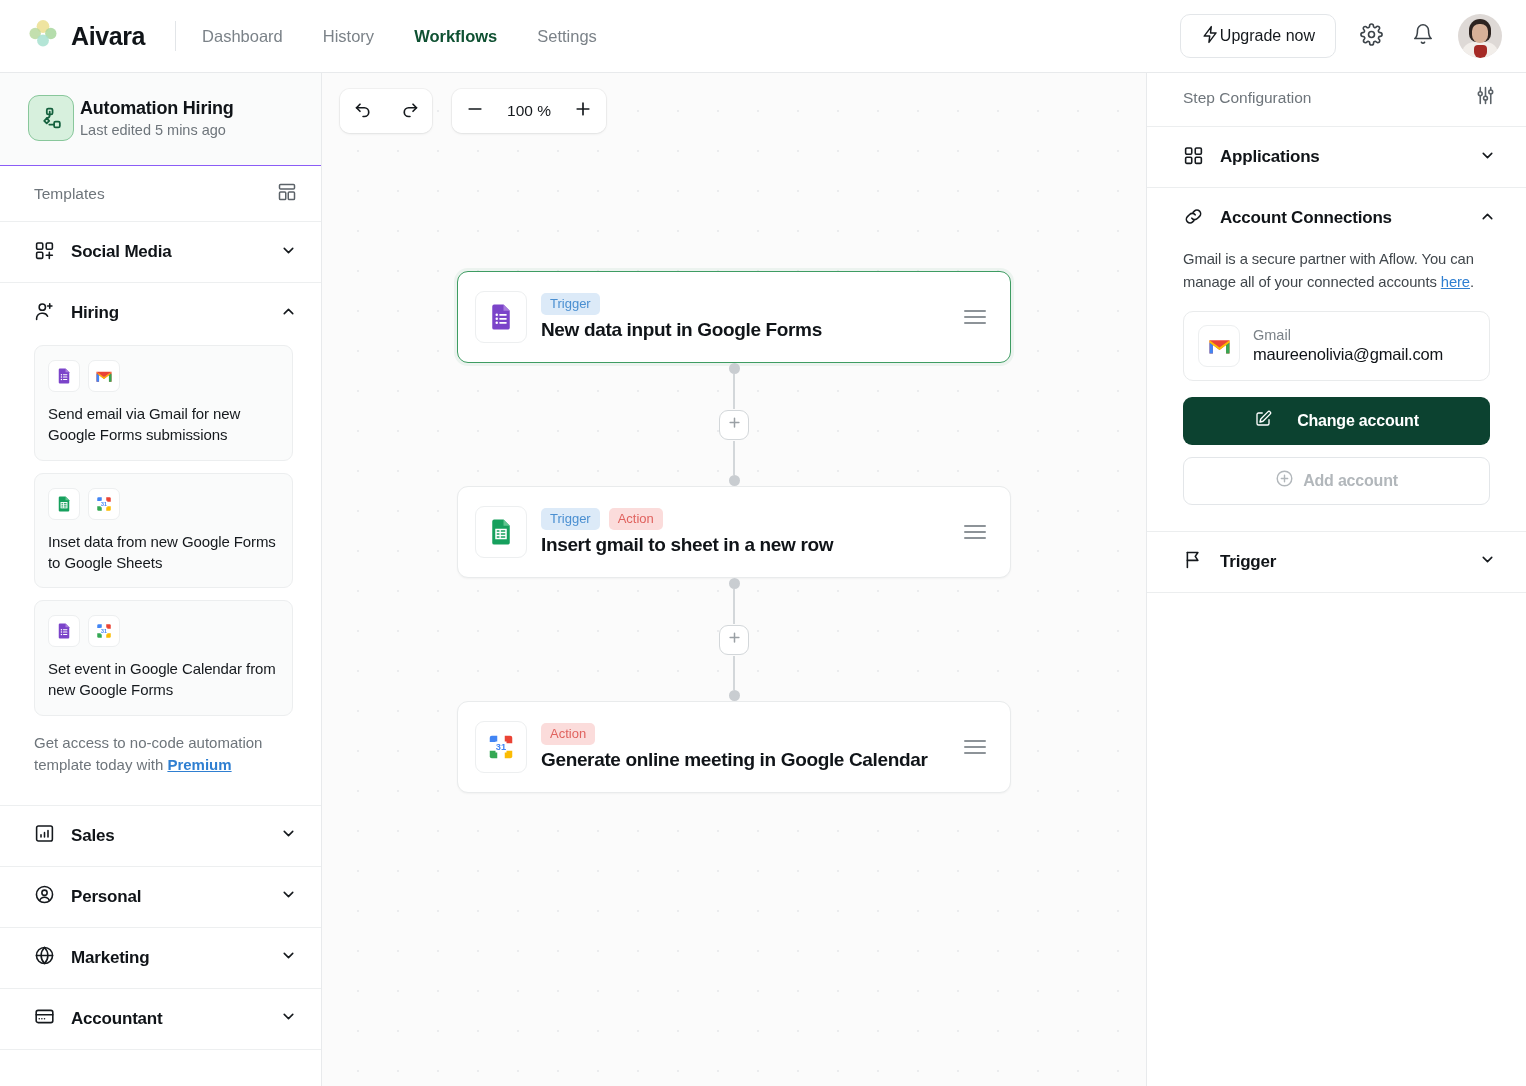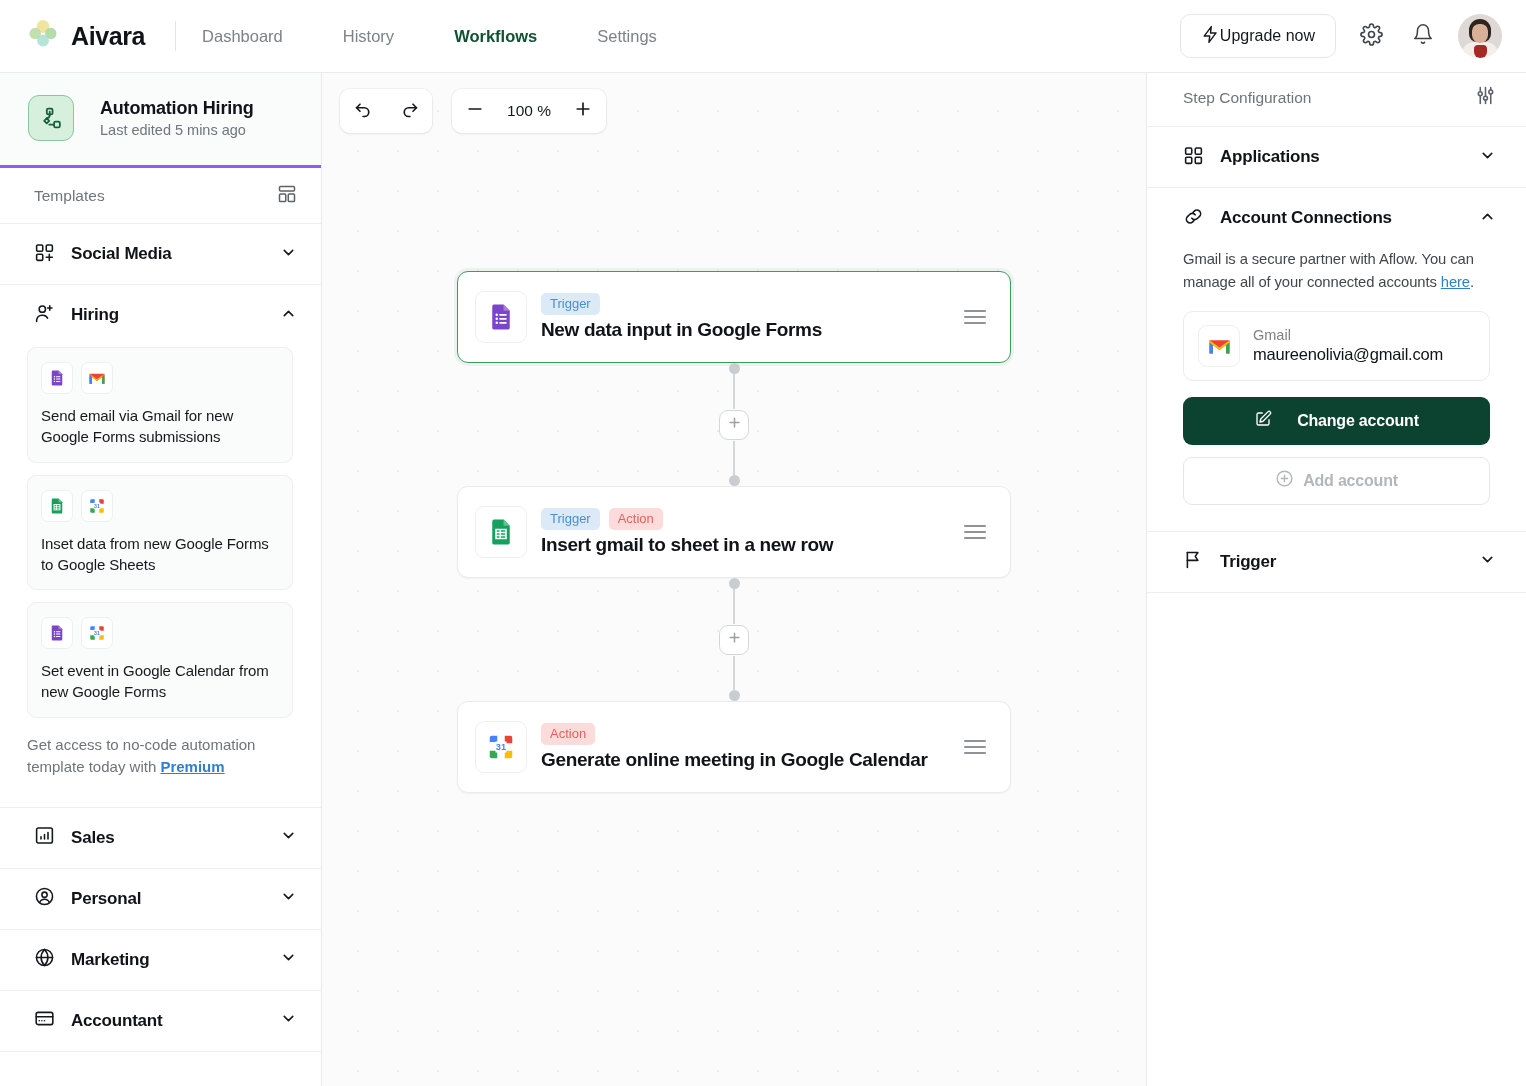--- a/index.html
+++ b/index.html
@@ -16,21 +16,21 @@
   .topbar {
     height: 73px; min-height: 73px;
     border-bottom: 1px solid #e8eaec;
     display: flex; align-items: center;
     padding: 0 24px 0 26px;
     background: #fff;
   }
   .brand { display: flex; align-items: center; gap: 11px; }
   .brand-name { font-size: 25px; font-weight: 700; color: #101418; letter-spacing: -0.4px; }
   .brand-sep { width: 1px; height: 30px; background: #e2e5e8; margin: 0 26px 0 30px; }
-  .nav { display: flex; align-items: center; gap: 60px; }
+  .nav { display: flex; align-items: center; gap: 40px; }
   .nav-item { font-size: 16.5px; color: #7b8288; cursor: pointer; white-space: nowrap; }
   .nav-item.active { color: #0f5132; font-weight: 700; }
   .topbar-right { margin-left: auto; display: flex; align-items: center; gap: 18px; }
   .upgrade-btn {
     display: flex; align-items: center; gap: 0;
     height: 44px; padding: 0 20px;
     border: 1px solid #e3e6e9; border-radius: 10px;
     background: #fff; cursor: pointer;
     font-size: 16px; color: #15191d; font-weight: 400;
   }
@@ -65,24 +65,24 @@
 
   
   .sidebar {
     width: 322px; min-width: 322px;
     border-right: 1px solid #e8eaec;
     background: #fff;
     overflow: hidden;
     display: flex; flex-direction: column;
   }
   .wf-header {
-    display: flex; align-items: center; gap: 26px;
+    display: flex; align-items: center; gap: 6px;
     padding: 22px 20px 24px 28px;
     background: #fafbfb;
-    border-bottom: 3px solid #8b5cf6;
+    border-bottom: 1px solid #8b5cf6;
   }
   .wf-icon {
     width: 46px; height: 46px; border-radius: 11px;
     background: #d7f0dd; border: 1px solid #88c79b;
     display: flex; align-items: center; justify-content: center; flex-shrink: 0;
   }
   .wf-title { font-size: 18px; font-weight: 700; color: #101418; letter-spacing: -0.2px; }
   .wf-sub { font-size: 14.5px; color: #6e757b; margin-top: 3px; }
 
   .templates-row {
@@ -94,21 +94,21 @@
 
   .cat {
     border-bottom: 1px solid #edeff0;
   }
   .cat-head {
     display: flex; align-items: center; gap: 16px;
     padding: 0 24px 0 34px; height: 60px; cursor: pointer;
   }
   .cat-name { font-size: 17px; font-weight: 700; color: #101418; letter-spacing: -0.2px; }
   .cat-chev { margin-left: auto; }
-  .cat-body { padding: 2px 28px 10px 27px; }
+  .cat-body { padding: 2px 28px 10px 34px; }
 
   .tpl-card {
     background: #fafbfb; border: 1px solid #eceeef; border-radius: 9px;
     padding: 14px 14px 14px 13px; margin-bottom: 12px; cursor: pointer;
   }
   .tpl-icons { display: flex; gap: 8px; margin-bottom: 11px; }
   .tpl-ic {
     width: 32px; height: 32px; border-radius: 7px; background: #fff;
     border: 1px solid #edeff0;
     display: flex; align-items: center; justify-content: center;

